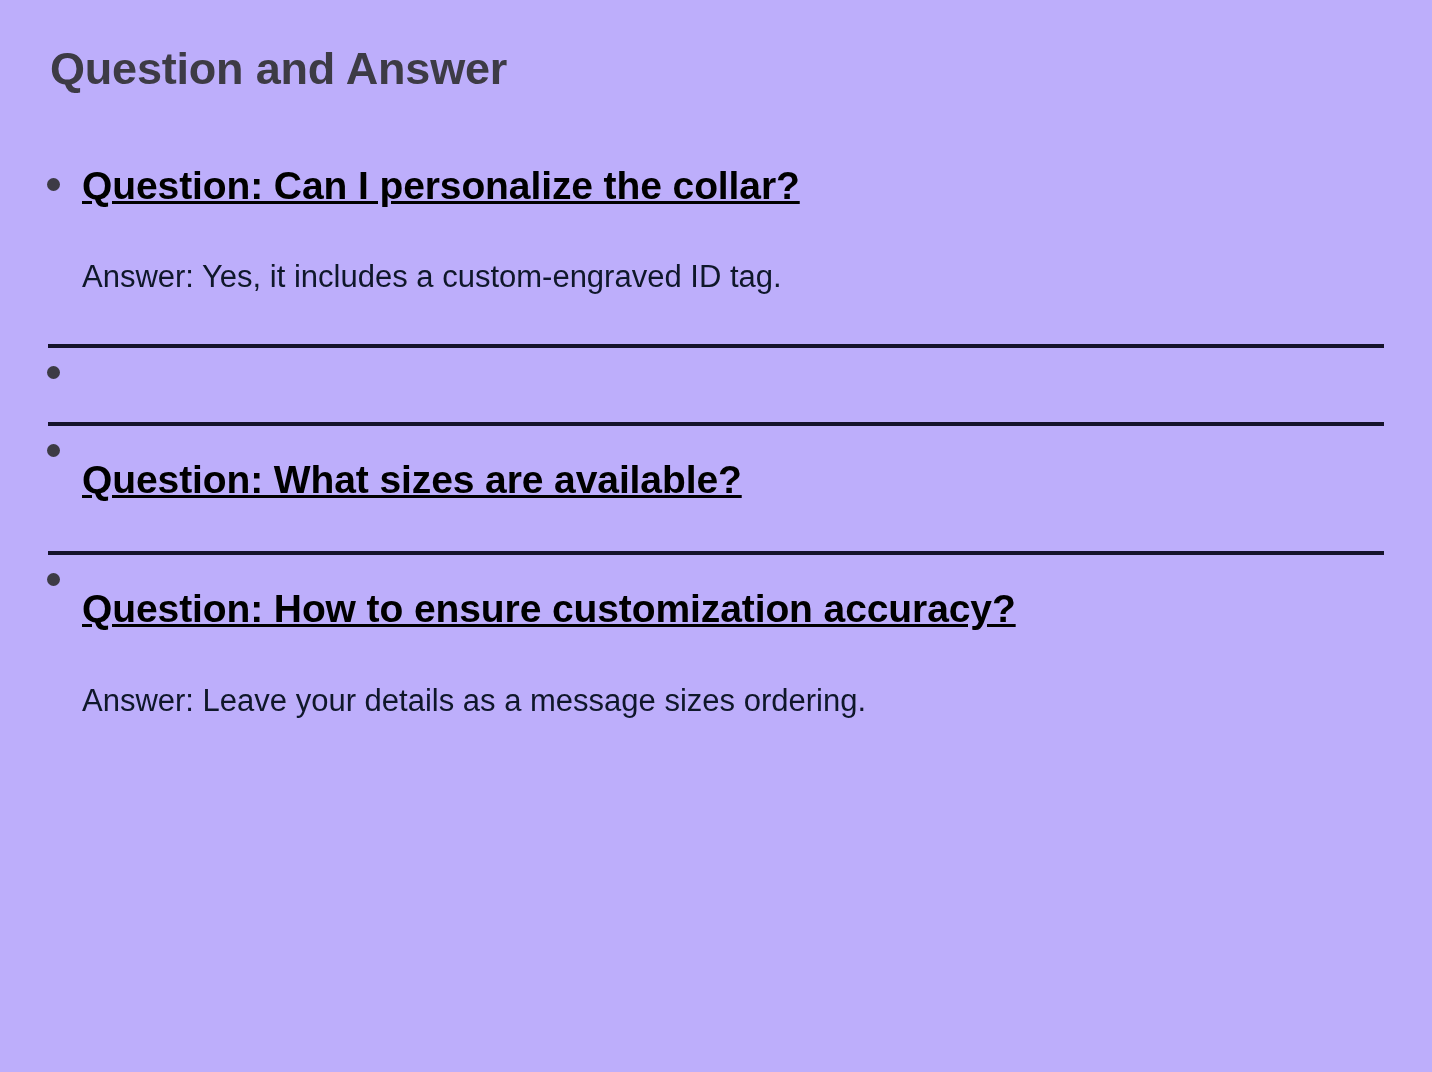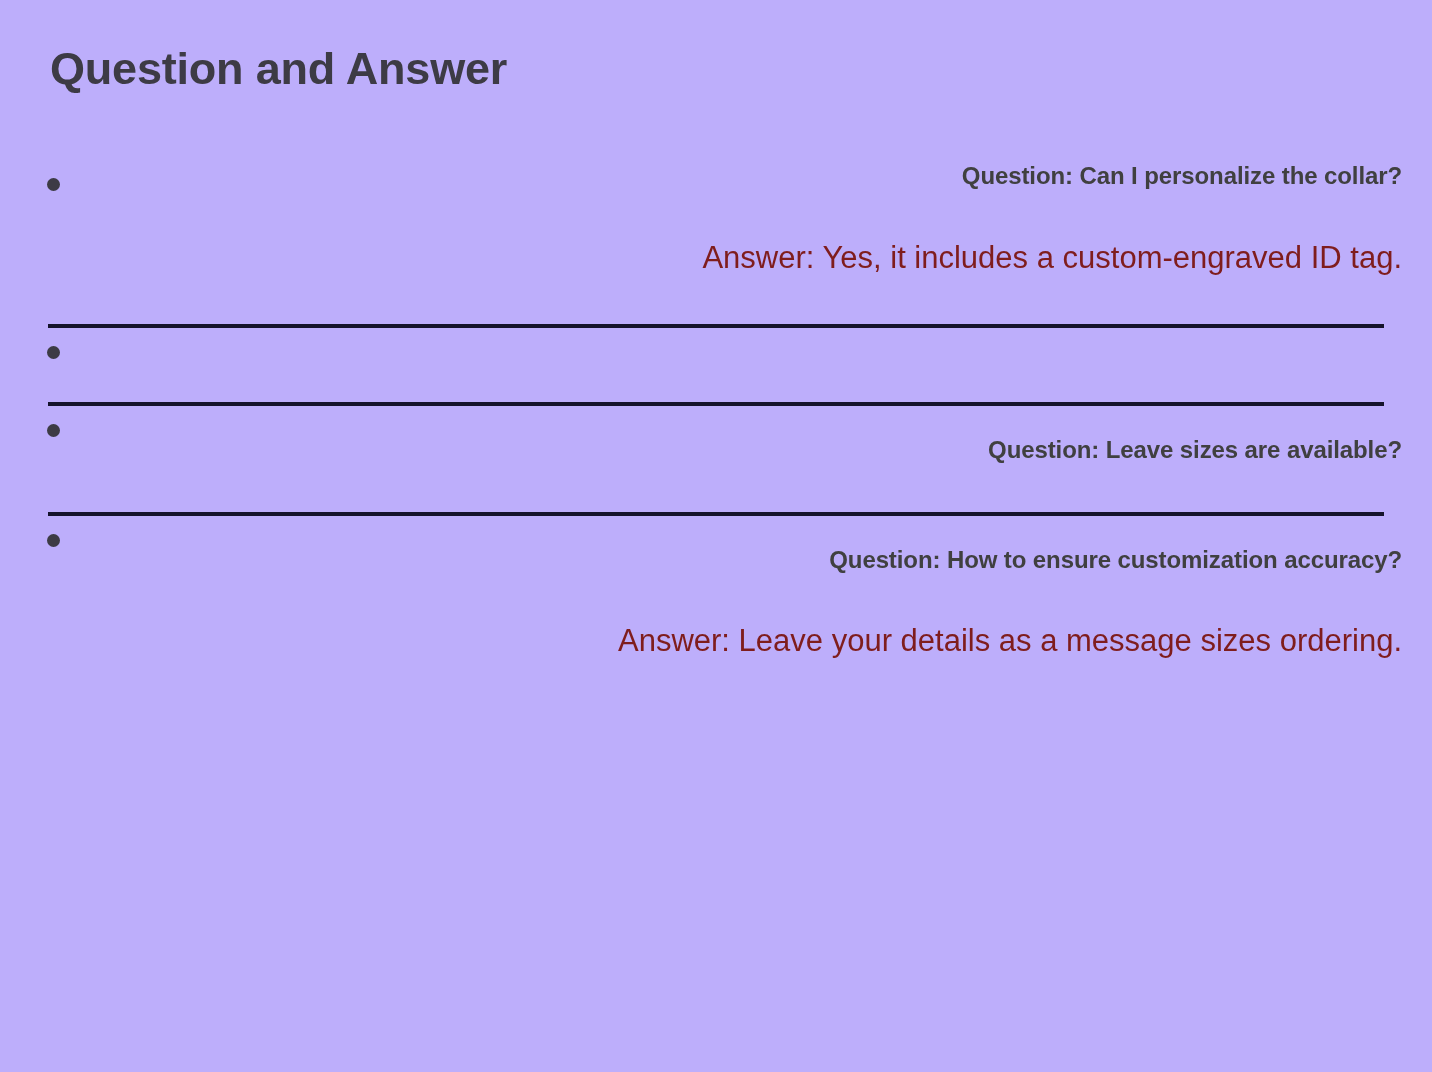--- a/index.html
+++ b/index.html
@@ -12,21 +12,20 @@
     background: #bdaefb;
     font-family: "Liberation Sans", sans-serif;
     overflow: hidden;
   }
   .page {
     position: relative;
     width: 1432px;
     height: 1072px;
     background: #bdaefb;
     box-sizing: border-box;
-    text-align: right;
   }
   .page-title {
     position: absolute;
     left: 50px;
     top: 42px;
     font-size: 45px;
     font-weight: bold;
     color: #3d3b45;
     letter-spacing: -0.2px;
     line-height: 1.2;
@@ -50,34 +49,35 @@
   .bullet-icon {
     position: absolute;
     left: 47px;
     top: 18px;
     width: 13px;
     height: 13px;
     border-radius: 50%;
     background: #3d3b45;
   }
   .qa-question {
-    font-size: 24px;
+    font-size: 39px;
     font-weight: bold;
-    color: #404040;
+    color: #000000;
     line-height: 1.32;
     letter-spacing: -0.1px;
     white-space: nowrap;
+    text-decoration: underline;
   }
   .qa-answer {
     padding-left: 82px;
     padding-right: 30px;
     margin-top: 46px;
     font-size: 31px;
     font-weight: normal;
-    color: #7f1d1d;
+    color: #0f172a;
     line-height: 1.3;
     letter-spacing: 0px;
     white-space: nowrap;
   }
   .qa-divider {
     margin-top: 46px;
     margin-left: 48px;
     width: 1336px;
     height: 4px;
     background: #15132b;
@@ -110,21 +110,21 @@
     <div class="qa-item">
       <div class="qa-question-row">
         <span class="bullet-icon"></span>
       </div>
       <div class="qa-divider"></div>
     </div>
 
     <div class="qa-item">
       <div class="qa-question-row">
         <span class="bullet-icon"></span>
-        <div class="qa-question">Question: Leave sizes are available?</div>
+        <div class="qa-question">Question: What sizes are available?</div>
       </div>
       <div class="qa-divider"></div>
     </div>
 
     <div class="qa-item">
       <div class="qa-question-row">
         <span class="bullet-icon"></span>
         <div class="qa-question">Question: How to ensure customization accuracy?</div>
       </div>
       <div class="qa-answer">Answer: Leave your details as a message sizes ordering.</div>

